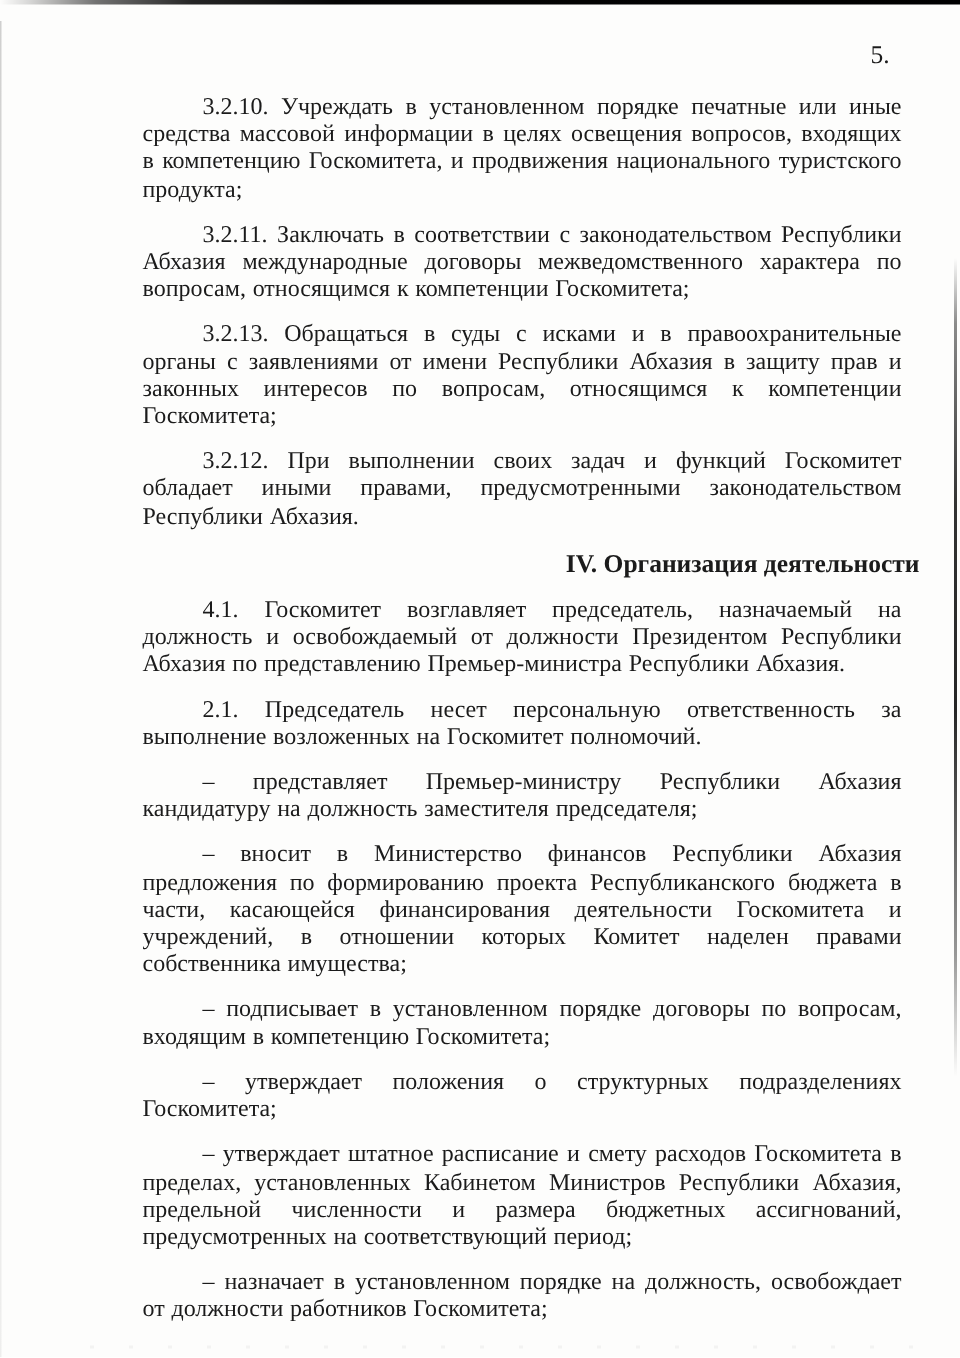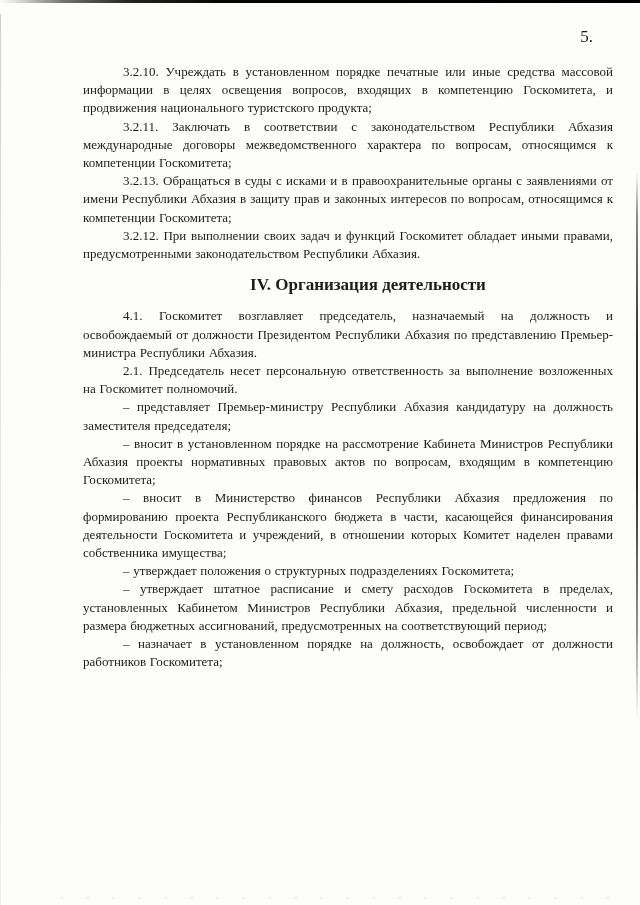--- a/index.html
+++ b/index.html
@@ -59,37 +59,37 @@
     left: 83px;
     width: 530px;
   }
   .page-number {
     text-align: right;
     padding-right: 20px;
     font-size: 17px;
     line-height: 18px;
   }
   .para {
-    margin: 0;
-    font-size: 13px;
+    margin: 12px;
+    font-size: 16px;
     line-height: 18.2px;
     text-align: justify;
     text-indent: 40px;
     word-spacing: 0.5px;
   }
   .para.first {
     margin-top: 17px;
   }
   .heading {
     margin: 13px 0 13px 0;
     font-size: 17px;
     line-height: 18.2px;
     font-weight: bold;
     text-indent: 40px;
-    text-align: center;
+    text-align: right;
   }
 </style>
 </head>
 <body>
 
 <div class="page">
 
   <div class="artifact top-edge"></div>
   <div class="artifact left-edge"></div>
   <div class="artifact right-scratch"></div>
@@ -102,20 +102,20 @@
     <p class="para first">3.2.10. Учреждать в установленном порядке печатные или иные средства массовой информации в целях освещения вопросов, входящих в компетенцию Госкомитета, и продвижения национального туристского продукта;</p>
     <p class="para">3.2.11. Заключать в соответствии с законодательством Республики Абхазия международные договоры межведомственного характера по вопросам, относящимся к компетенции Госкомитета;</p>
     <p class="para">3.2.13. Обращаться в суды с исками и в правоохранительные органы с заявлениями от имени Республики Абхазия в защиту прав и законных интересов по вопросам, относящимся к компетенции Госкомитета;</p>
     <p class="para">3.2.12. При выполнении своих задач и функций Госкомитет обладает иными правами, предусмотренными законодательством Республики Абхазия.</p>
 
     <h2 class="heading">IV. Организация деятельности</h2>
 
     <p class="para">4.1. Госкомитет возглавляет председатель, назначаемый на должность и освобождаемый от должности Президентом Республики Абхазия по представлению Премьер-министра Республики Абхазия.</p>
     <p class="para">2.1. Председатель несет персональную ответственность за выполнение возложенных на Госкомитет полномочий.</p>
     <p class="para">– представляет Премьер-министру Республики Абхазия кандидатуру на должность заместителя председателя;</p>
-    <p class="para">– вносит в установленном порядке на рассмотрение Кабинета Министров Республики Абхазия проекты нормативных правовых актов по вопросам, входящим в компетенцию Госкомитета;</p>
     <p class="para">– вносит в Министерство финансов Республики Абхазия предложения по формированию проекта Республиканского бюджета в части, касающейся финансирования деятельности Госкомитета и учреждений, в отношении которых Комитет наделен правами собственника имущества;</p>
+    <p class="para">– подписывает в установленном порядке договоры по вопросам, входящим в компетенцию Госкомитета;</p>
     <p class="para">– утверждает положения о структурных подразделениях Госкомитета;</p>
     <p class="para">– утверждает штатное расписание и смету расходов Госкомитета в пределах, установленных Кабинетом Министров Республики Абхазия, предельной численности и размера бюджетных ассигнований, предусмотренных на соответствующий период;</p>
     <p class="para">– назначает в установленном порядке на должность, освобождает от должности работников Госкомитета;</p>
 
   </div>
 </div>
 
 </body></html>

